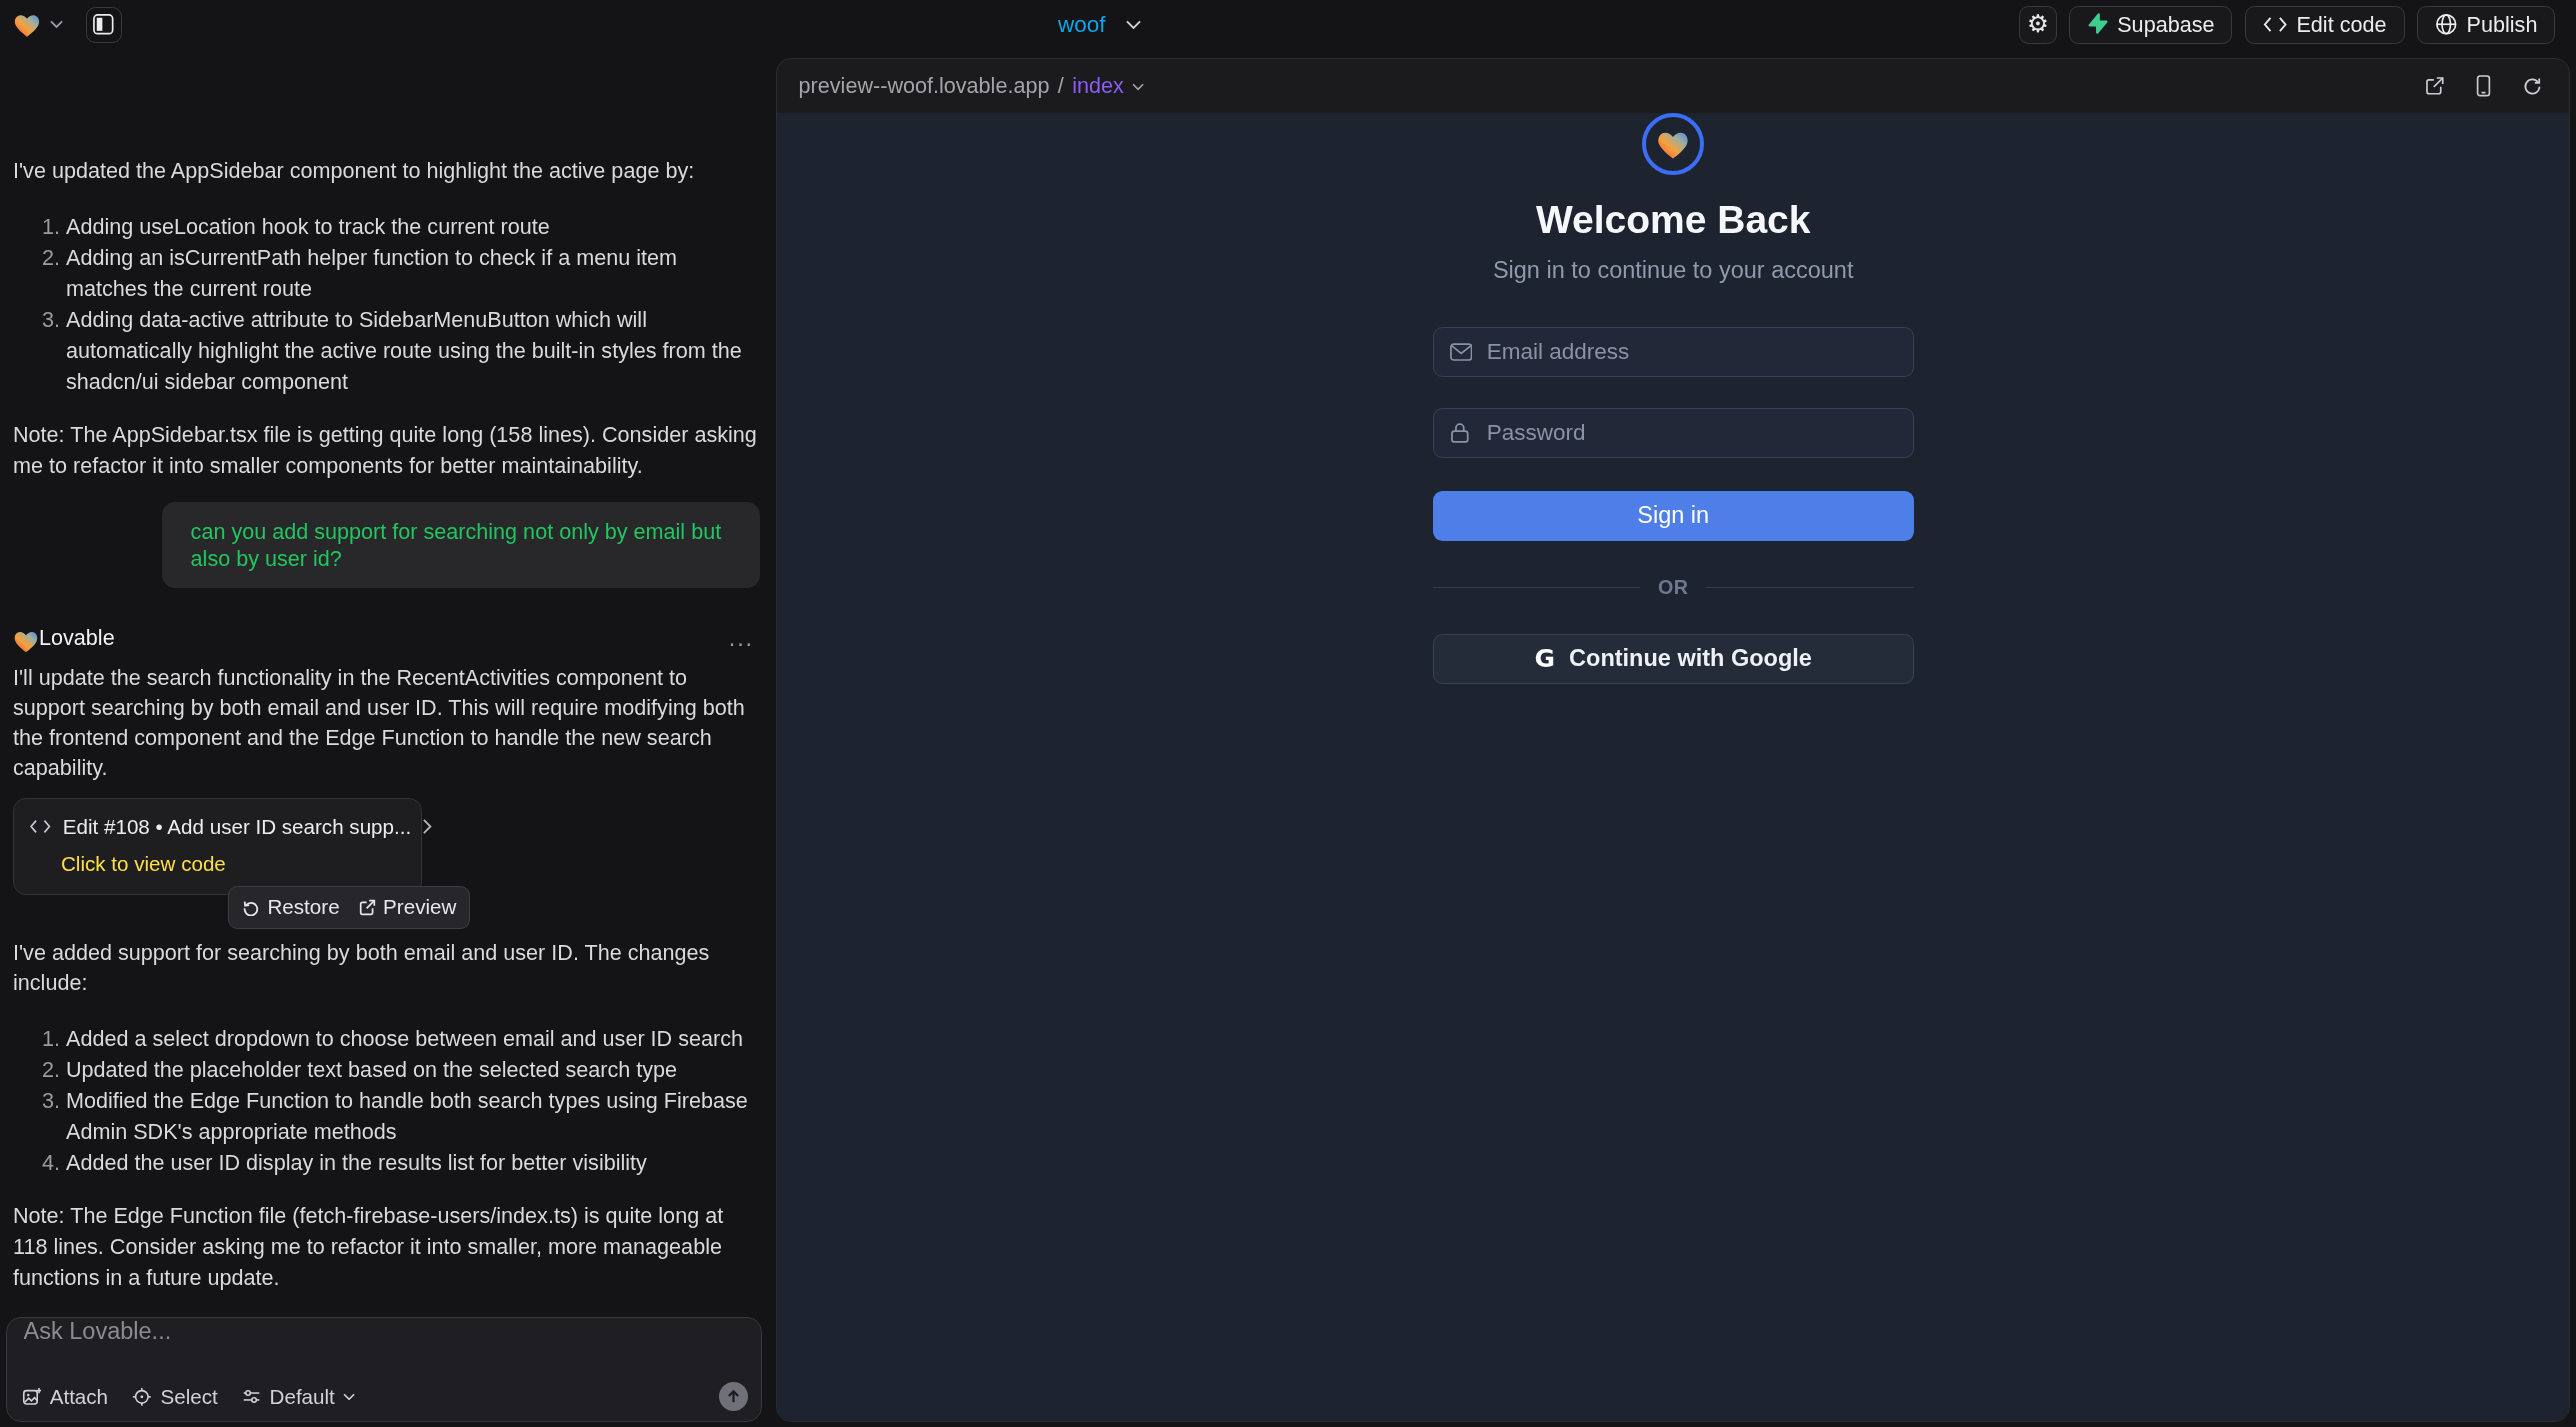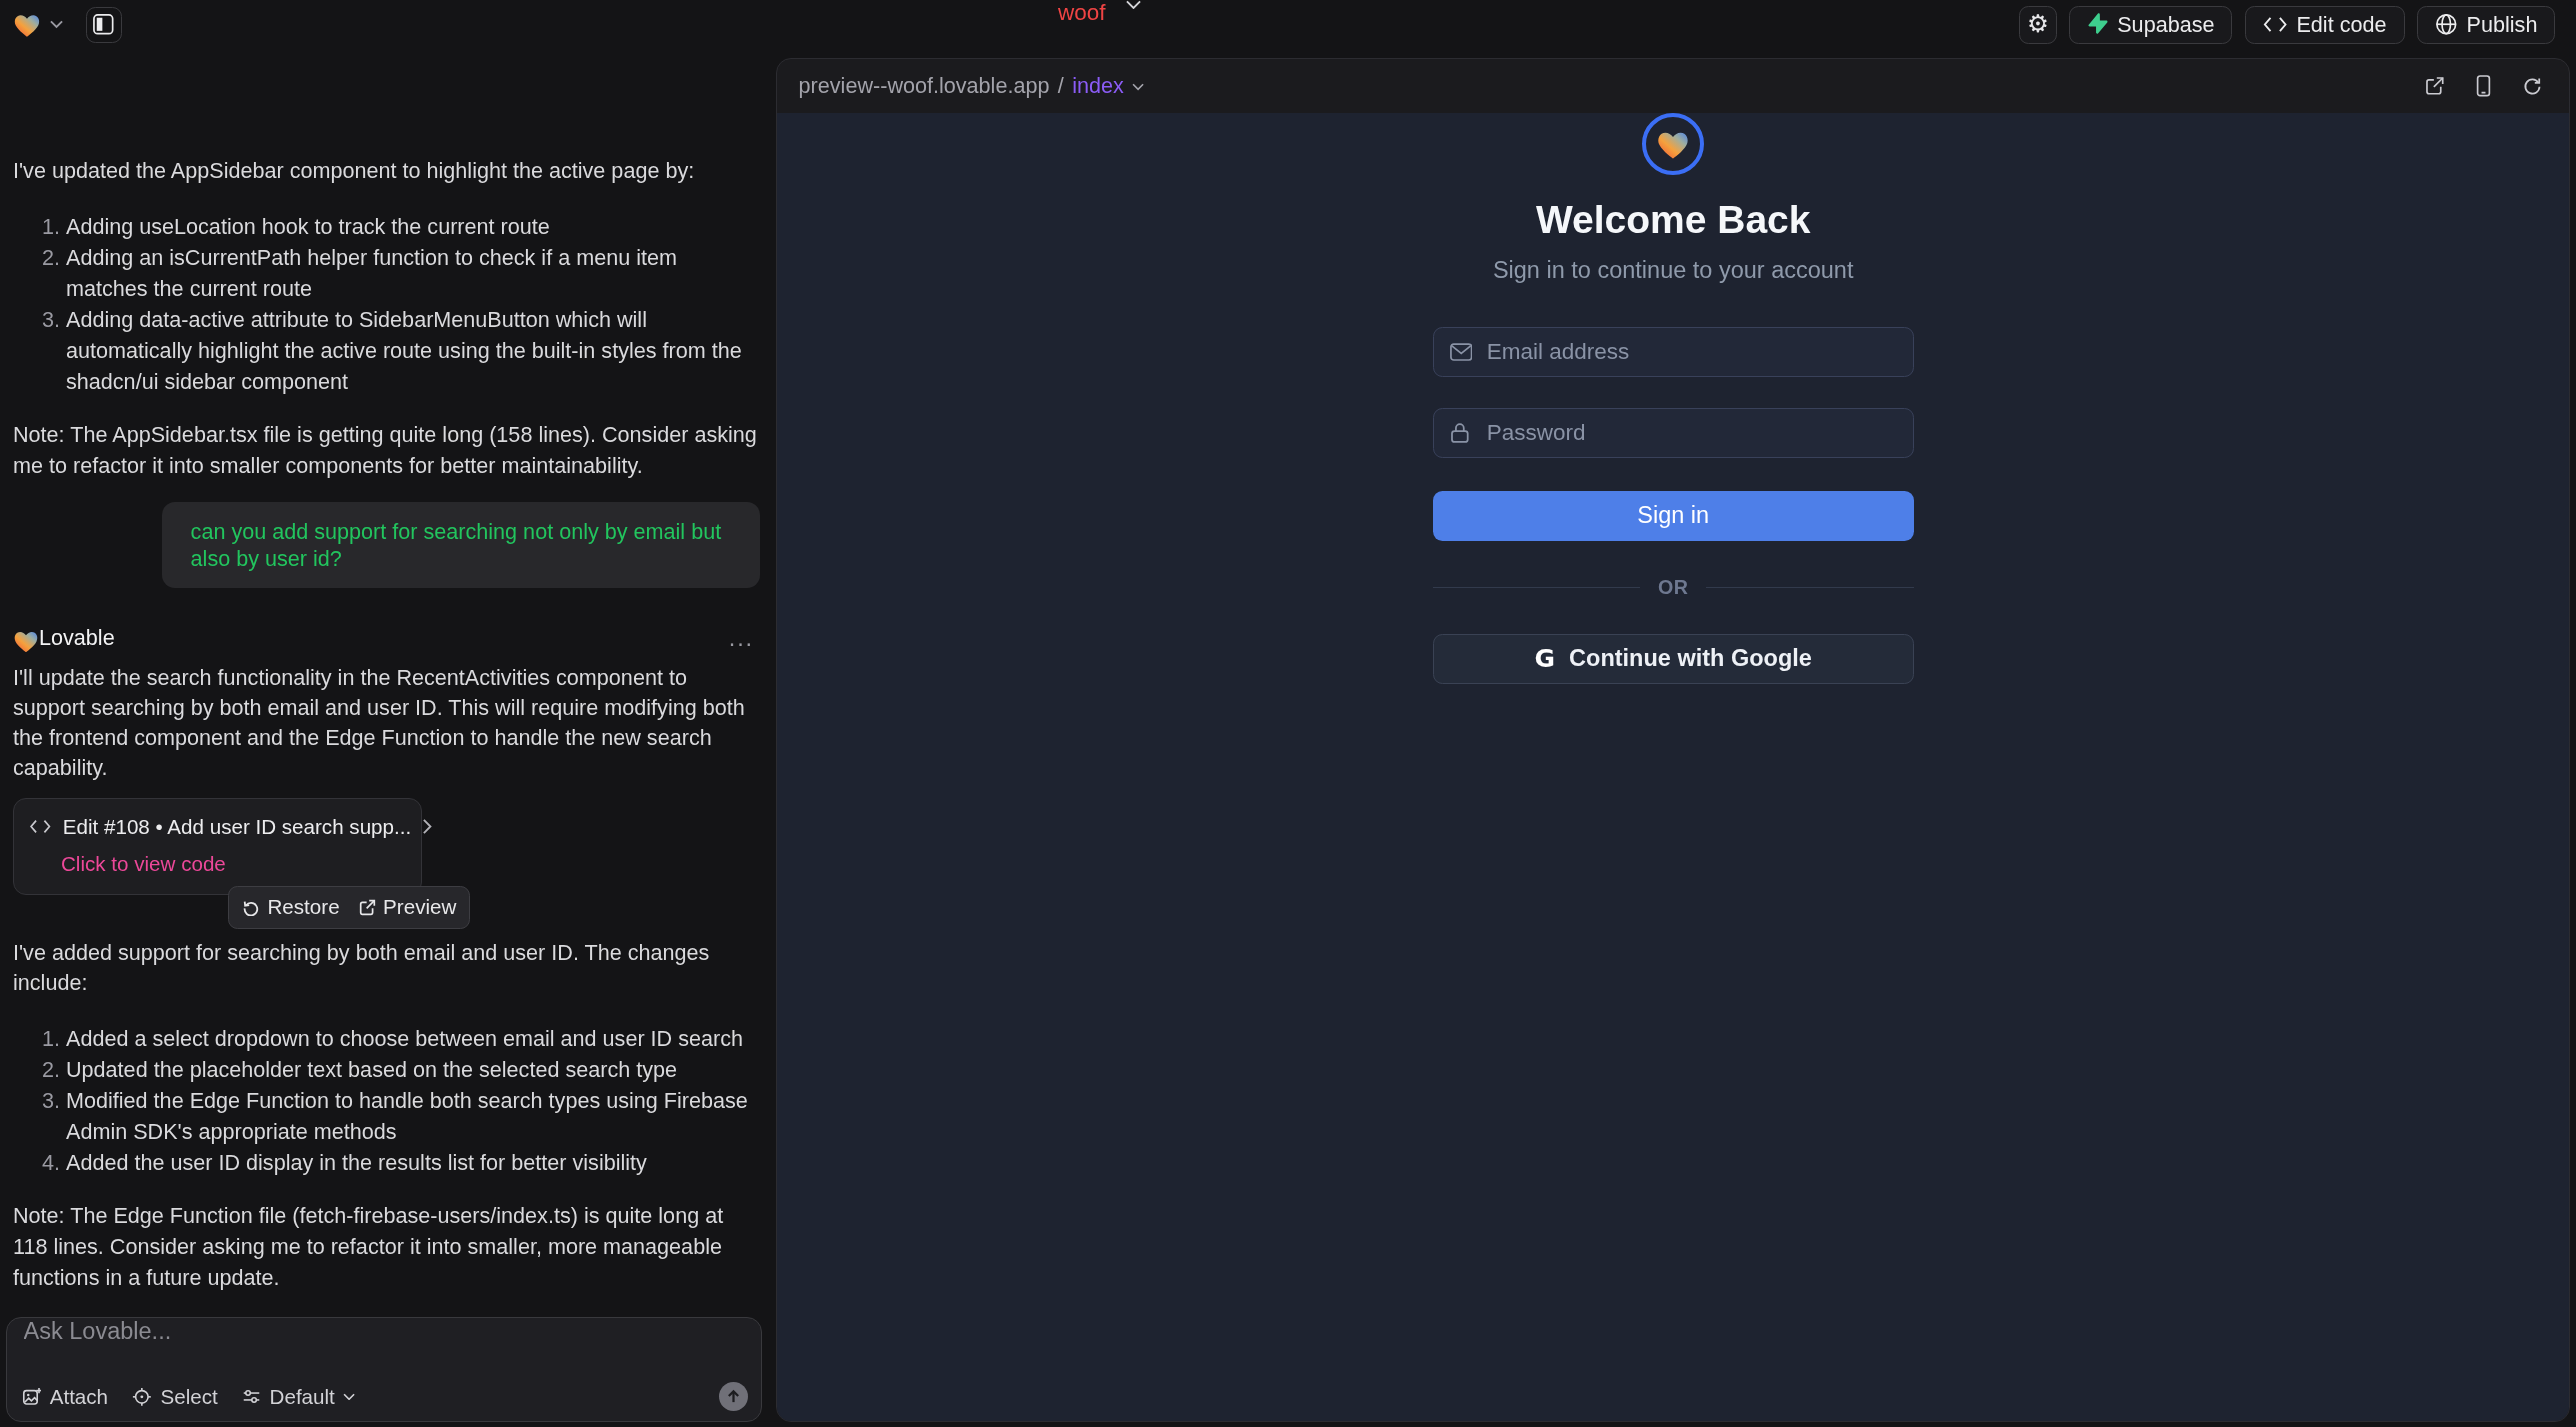--- a/index.html
+++ b/index.html
@@ -14,21 +14,21 @@
 
   
   .topbar { position: absolute; top: 0; left: 0; width: 100%; height: 49px; }
   .logo-group { position: absolute; left: 13px; top: 0; height: 49px; display: flex; align-items: center; gap: 9.4px; }
   .heart-sm { width: 28px; height: 26px; }
   .logo-chevron { color: #9a9aa2; }
   .panel-toggle {
     width: 36px; height: 36px; margin-left: 13px; border: 0.9px solid #3a3a3e; border-radius: 9.4px;
     display: flex; align-items: center; justify-content: center; color: #ececee; background: transparent; cursor: pointer;
   }
-  .project-group { position: absolute; left: 1058px; top: 0; height: 49px; display: flex; align-items: flex-start; gap: 20.6px; color: #ef4444; }
+  .project-group { position: absolute; left: 1058px; top: 0; height: 49px; display: flex; align-items: center; gap: 20.6px; color: #0ea5e9; }
   .project-name { font-size: 22.5px; }
   .project-chevron { color: #d4d4d8; }
   .topbar-right { position: absolute; right: 20.6px; top: 5.6px; display: flex; align-items: center; gap: 12.2px; }
   .tb-btn {
     height: 38px; display: flex; align-items: center; gap: 9.4px; padding: 0 17px;
     background: #19191c; border: 0.9px solid #3a3a3e; border-radius: 9.4px;
     color: #ececee; font-size: 21.6px; cursor: pointer;
   }
   .tb-btn.icon-only { width: 38px; padding: 0; justify-content: center; font-size: 23.5px; }
   .gear-glyph { font-size: 24.4px; line-height: 1; color: #e6e6e9; }
@@ -62,21 +62,21 @@
   .p3 { margin-top: 43px; }
 
   .edit-card {
     margin-top: 15px; width: 409px; position: relative;
     background: #1e1e21; border: 0.9px solid #333338; border-radius: 13px; padding: 13px 15px 15px 15px;
   }
   .edit-title-row { display: flex; align-items: center; gap: 11.3px; cursor: pointer; }
   .edit-code-icon { color: #c9c9ce; }
   .edit-title { font-size: 20.6px; color: #ededef; white-space: nowrap; flex: 1; }
   .edit-chevron { color: #b2b2b8; }
-  .edit-sub { margin: 7.5px 0 0 32px; font-size: 20.6px; color: #ec4899; }
+  .edit-sub { margin: 7.5px 0 0 32px; font-size: 20.6px; color: #fde047; }
   .hover-pill {
     position: absolute; top: calc(100% - 8.4px); left: 214px;
     display: flex; align-items: center; gap: 19px;
     background: #27272b; border: 0.9px solid #3d3d42; border-radius: 9.4px; padding: 5.6px 13px; white-space: nowrap;
   }
   .pill-btn { display: flex; align-items: center; gap: 7.5px; font-size: 20.6px; color: #e8e8ea; cursor: pointer; }
 
   .composer {
     position: absolute; left: 5.6px; right: 7.5px; bottom: 5.6px; height: 105px;
     background: #1f1f23; border: 0.9px solid #39393d; border-radius: 15px; padding: 0 17px;

